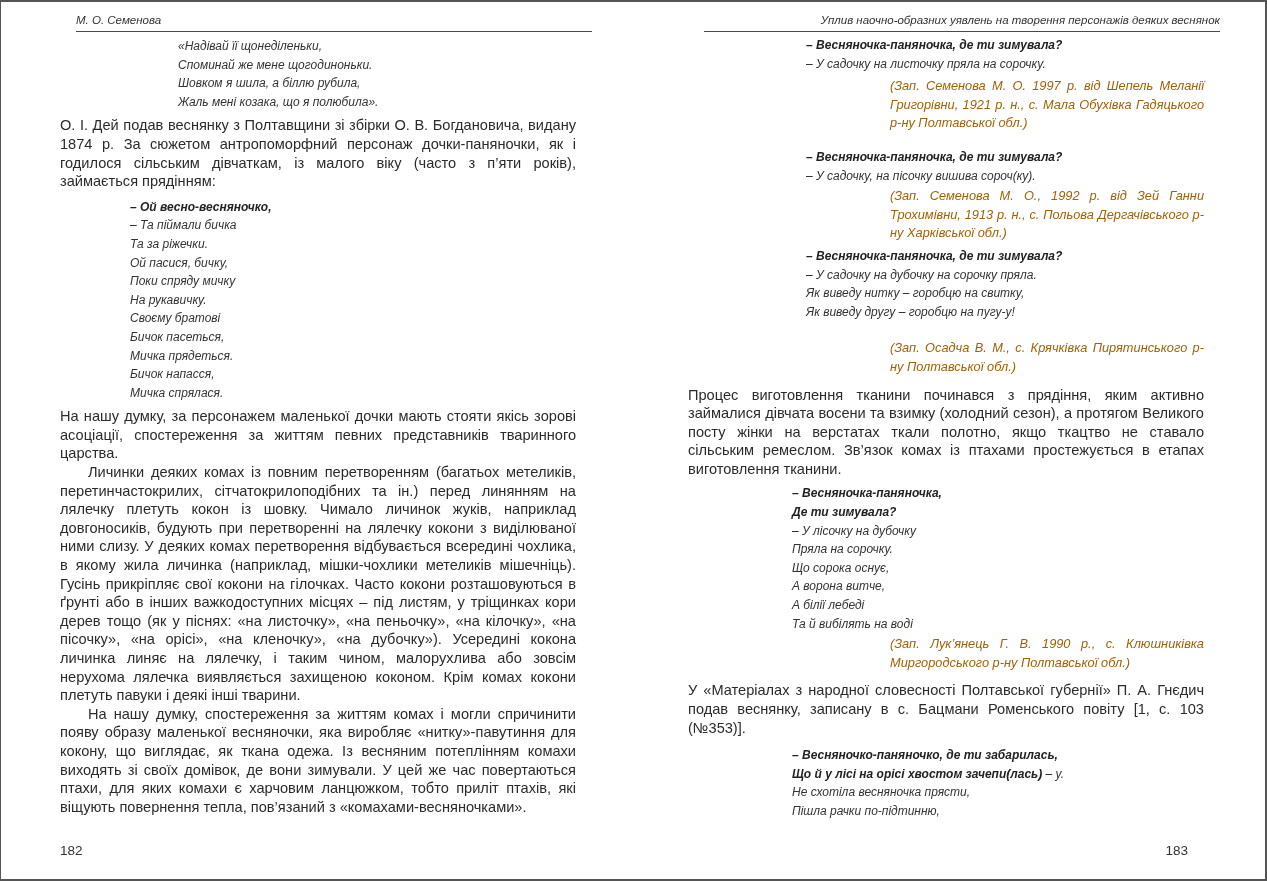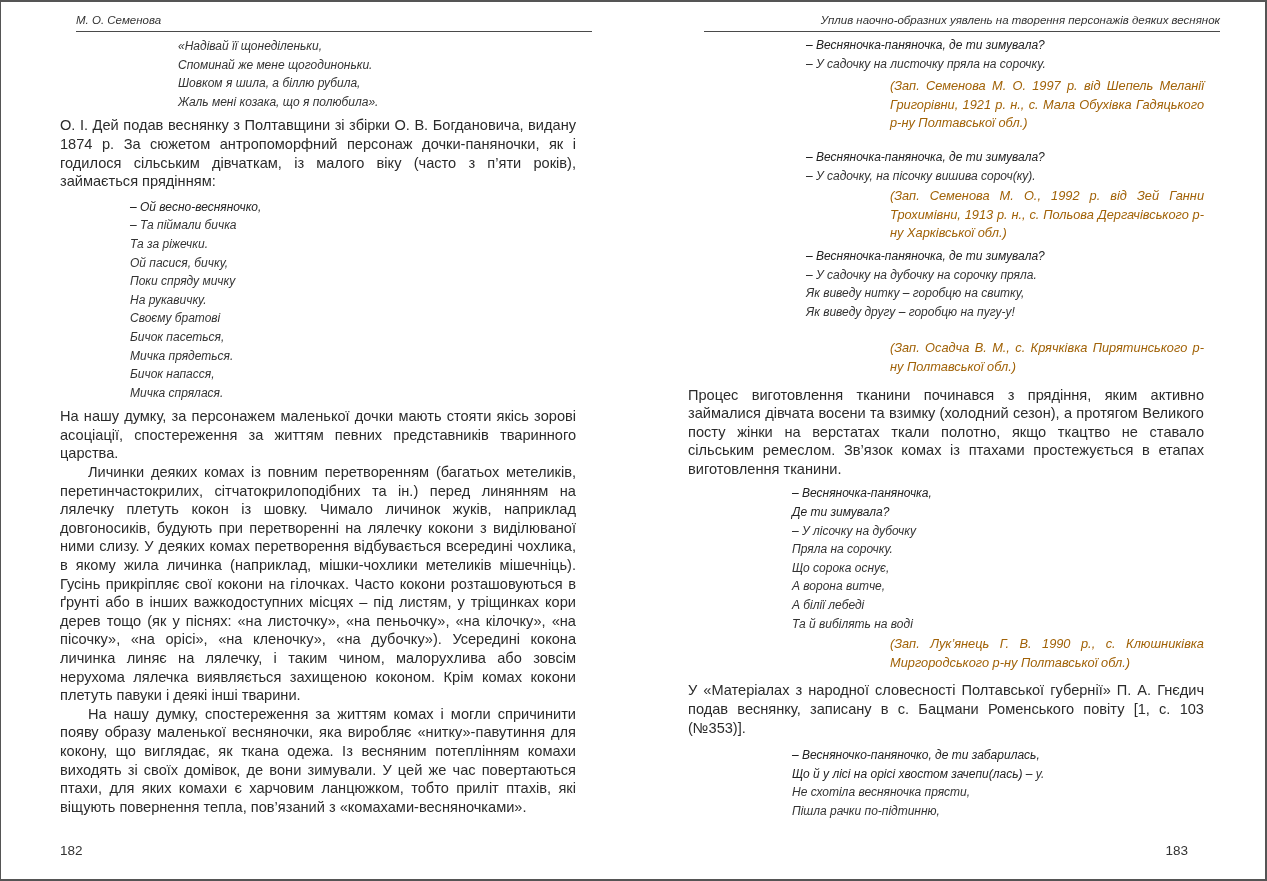--- a/index.html
+++ b/index.html
@@ -28,21 +28,21 @@
   .page.right .running-head { text-align: right; }
   .content { position: absolute; top: 37px; left: 0; width: 516px; }
   .page.right .content { top: 36px; }
   p.body {
     margin: 0; font-size: 14.6px; line-height: 18.6px;
     text-align: justify; hyphens: manual;
   }
   p.body.indent { text-indent: 28px; }
   .poem { margin: 0; font-style: italic; font-size: 12px; line-height: 18.6px; color: #333; }
   .poem .line { display: block; white-space: nowrap; }
-  .poem .b { font-weight: normal; color: #222; }
+  .poem .b { font-weight: bold; color: #222; }
   .cite {
     font-style: italic; font-size: 12.8px; line-height: 18.6px; color: #a16207;
     text-align: justify; margin: 0;
   }
   .page-number {
     position: absolute; top: 843px; font-size: 13.5px; color: #333;
   }
   .page.left .page-number { left: 0; }
   .page.right .page-number { right: 16px; text-align: center; }
 </style>

